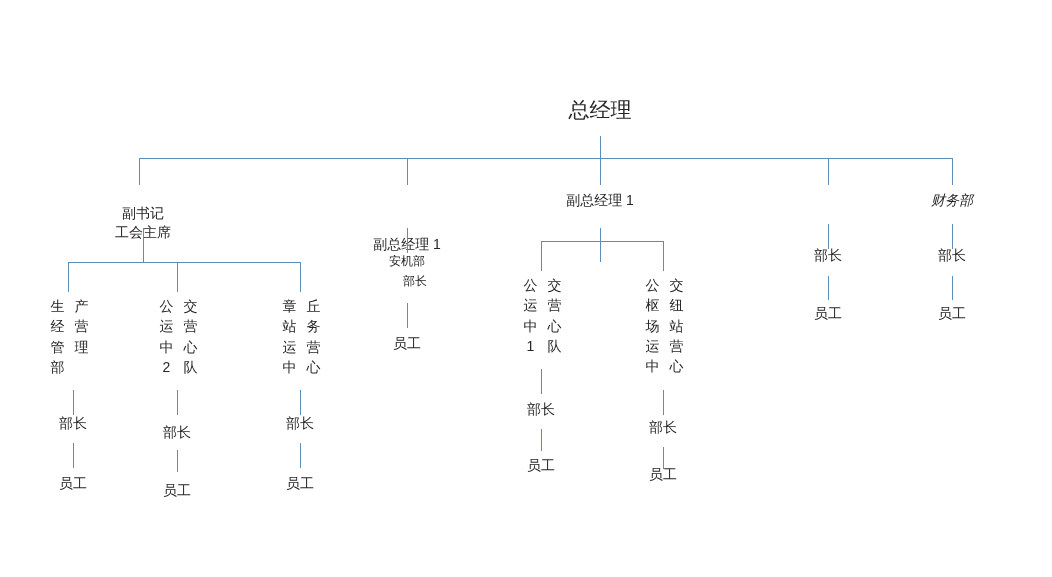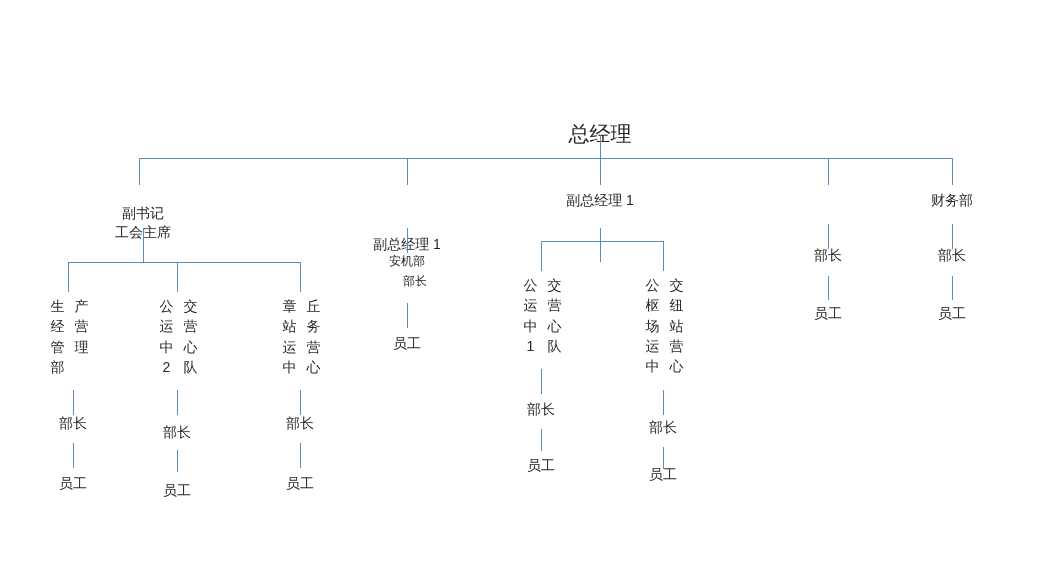--- a/index.html
+++ b/index.html
@@ -55,21 +55,21 @@
     align-items: center;
     width: 15px;
   }
   .vblock .vcol span { display: block; }
 </style>
 </head>
 <body>
 
 <div id="chart-root">
 
-  <div class="node t-root" style="left:500px; top:120px; width:200px;">
+  <div class="node t-root" style="left:500px; top:96px; width:200px;">
     <span class="ln">总经理</span>
   </div>
 
   <div class="line v" style="left:600px; top:136px; height:22px;"></div>
 
   <div class="line h" style="left:139px; top:158px; width:814px;"></div>
 
   <div class="line v" style="left:139px; top:158px; height:27px;"></div>
   <div class="line v" style="left:407px; top:158px; height:27px;"></div>
   <div class="line v" style="left:600px; top:158px; height:27px;"></div>
@@ -83,21 +83,21 @@
 
   <div class="node t-l1" style="left:327px; top:191px; width:160px;margin-top:44px;">
     <span class="ln">副总经理 1</span>
   </div>
 
   <div class="node t-l1" style="left:520px; top:191px; width:160px;">
     <span class="ln">副总经理 1</span>
   </div>
 
 
-  <div class="node t-l1" style="left:872px; top:191px; width:160px;">
+  <div class="node t-l1" style="left:872px; top:191px; width:160px;font-style:italic;">
     <span class="ln">财务部</span>
   </div>
 
   <div class="line v" style="left:143px; top:228px; height:34px;"></div>
   <div class="line h" style="left:68px; top:262px; width:233px;"></div>
   <div class="line v" style="left:68px; top:262px; height:30px;"></div>
   <div class="line v" style="left:177px; top:262px; height:30px;"></div>
   <div class="line v" style="left:300px; top:262px; height:30px;"></div>
 
   <div class="vblock" style="left:50px; top:296px;">

